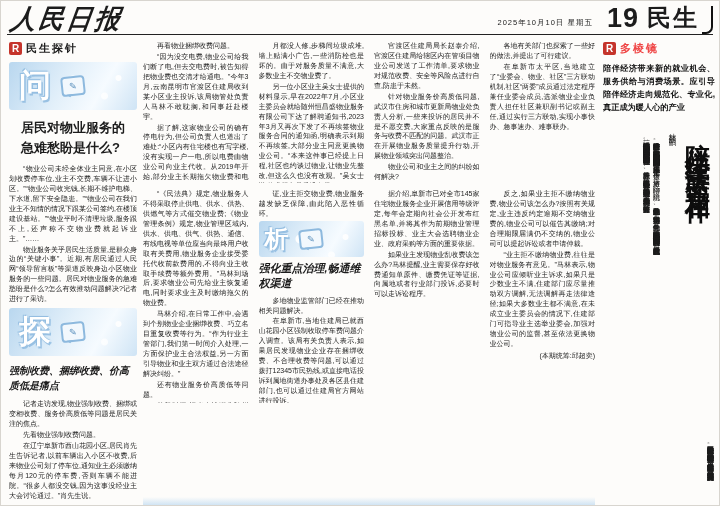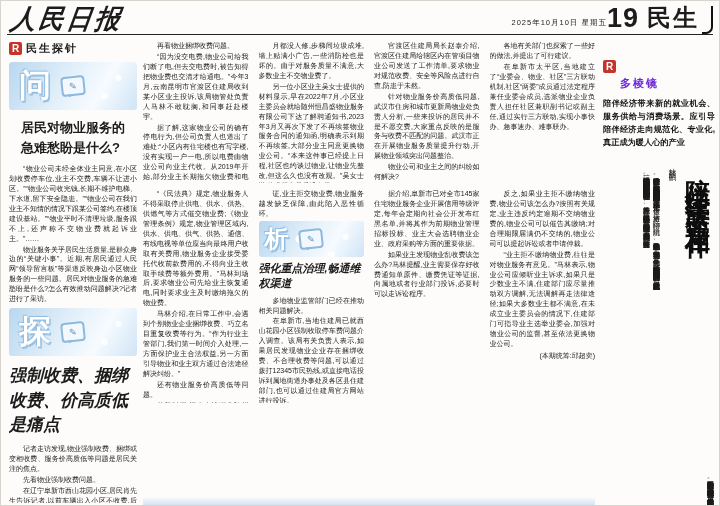--- a/index.html
+++ b/index.html
@@ -5,54 +5,54 @@
   html,body{margin:0;padding:0;background:#e9e7e2;}
   .page{position:relative;width:720px;height:506px;background:#fdfcfa;overflow:hidden;
         font-family:"Liberation Sans",sans-serif;color:#1c1c1c;border:1px solid #d8d5cf;box-sizing:border-box;}
 
   
   .masthead{position:absolute;left:0;top:0;width:720px;height:34px;}
   .mast-logo{position:absolute;left:10px;top:1px;font-family:"Liberation Serif",serif;
              font-size:25px;font-weight:900;font-style:italic;letter-spacing:3px;
              transform:skewX(-8deg) scaleY(1.08);transform-origin:left;}
   .mast-right{position:absolute;right:8px;top:0;height:34px;display:flex;align-items:center;}
-  .mast-date{font-size:7.5px;color:#222;margin-top:10px;letter-spacing:1px;}
+  .mast-date{font-size:7.5px;color:#222;margin-right:14px;margin-top:10px;letter-spacing:1px;}
   .mast-pageno{font-size:27px;font-weight:bold;letter-spacing:1px;margin-right:8px;}
   .mast-section{font-size:24px;font-weight:bold;letter-spacing:2px;}
   .mast-bracket{display:inline-block;width:9px;height:26px;margin-left:3px;margin-top:4px;
                 border-right:2px solid #111;border-bottom:2px solid #111;border-bottom-right-radius:7px;}
   .mast-rule{position:absolute;left:6px;right:6px;top:33px;border-top:1.6px solid #222;}
 
   
   .para{font-size:7px;line-height:1.42;text-align:justify;text-indent:2em;margin:0 0 1px;color:#1c1c1c;}
   .series-head{display:flex;align-items:center;gap:4px;margin-bottom:6px;}
   .series-logo{width:13px;height:13px;background:#c5342b;color:#fff;font-size:10px;font-weight:bold;
                display:flex;align-items:center;justify-content:center;border-radius:2px;flex:0 0 auto;}
   .series-title{font-size:11px;font-weight:bold;letter-spacing:2px;}
-  .series-title.red{color:#6d28d9;margin-top:35px;}
+  .series-title.red{color:#ef4444;}
 
   .badge{position:relative;height:48px;border-radius:3px;margin:4px 0 8px;
          background:linear-gradient(120deg,#b9d7ef 0%,#e3f0fa 45%,#f6fbff 70%,#cfe4f5 100%);
          display:flex;align-items:center;overflow:hidden;}
   .badge::before{content:"";position:absolute;right:8px;top:6px;width:70px;height:40px;
          background:radial-gradient(circle at 20% 30%,rgba(255,255,255,.95) 0 4px,transparent 5px),
                     radial-gradient(circle at 65% 70%,rgba(255,255,255,.8) 0 3px,transparent 4px),
                     radial-gradient(circle at 85% 25%,rgba(255,255,255,.9) 0 2.5px,transparent 3.5px);}
   .badge-char{font-size:32px;font-weight:900;color:#fff;margin-left:10px;
               text-shadow:0 0 2px #7fb0d9,1.5px 1.5px 0 #9cc3e4,-1px -1px 0 #9cc3e4;}
   .bubble{position:relative;width:20px;height:16px;margin-left:10px;background:#f2f8fd;
           border:2px solid #8db9de;border-radius:4px;display:flex;align-items:center;justify-content:center;
           font-size:9px;color:#5f93bf;transform:rotate(-6deg);}
   .bubble::after{content:"";position:absolute;left:3px;bottom:-6px;border:3px solid transparent;
           border-top-color:#8db9de;}
 
   
   .leftcol{position:absolute;left:8px;top:40px;width:128px;height:462px;overflow:hidden;}
   .ask-title{font-size:13px;font-weight:bold;line-height:1.5;margin:2px 12px 7px;}
-  .sub-title{font-size:17px;font-weight:bold;font-style:italic;line-height:1.45;margin:0 0 6px;}
+  .sub-title{font-size:10px;font-weight:bold;font-style:italic;line-height:1.45;margin:0 0 6px;}
 
   
   .middle{position:absolute;left:142px;top:40px;width:452px;height:466px;}
   .band{display:flex;gap:10px;overflow:hidden;}
   .band-top{height:142px;}
   .band-bottom{height:214px;margin-top:6px;}
   .mcol{flex:1 1 0;overflow:hidden;min-width:0;}
   .headline-block{position:relative;height:96px;margin-top:4px;overflow:hidden;
       background:
         radial-gradient(circle at 88% 18%,rgba(255,255,255,.95) 0 6px,transparent 7px),

